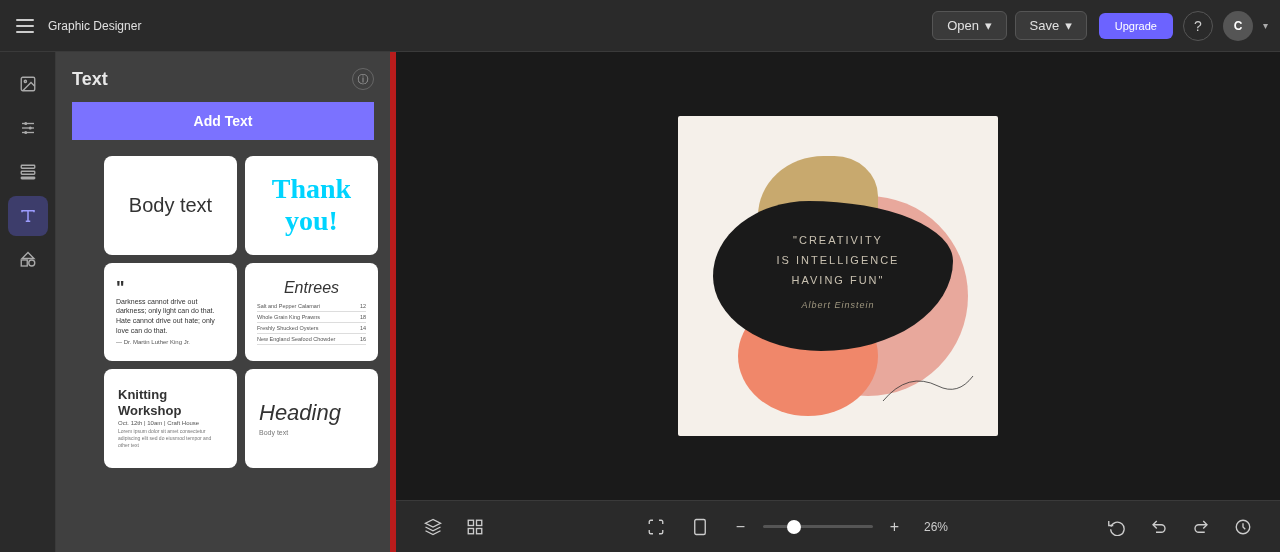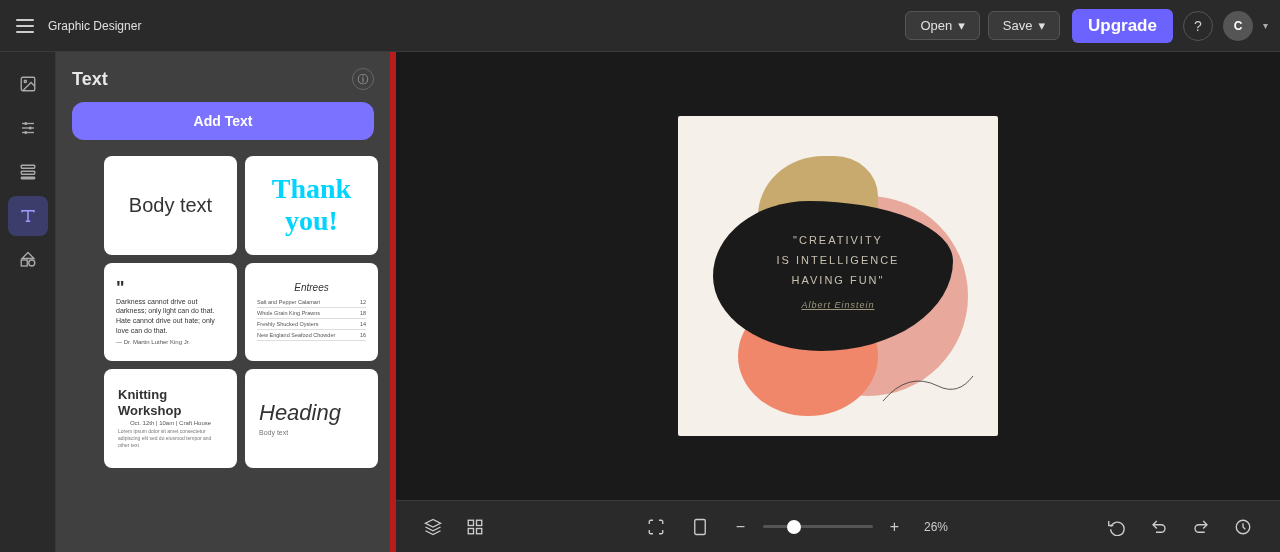--- a/index.html
+++ b/index.html
@@ -71,22 +71,22 @@
       display: flex;
       align-items: center;
       gap: 10px;
     }
     .btn-upgrade {
       background: #6c63ff;
       color: #fff;
       border: none;
       border-radius: 6px;
       padding: 7px 16px;
-      font-size: 17px;
-      font-weight: 700;
+      font-size: 11px;
+      font-weight: 400;
       cursor: pointer;
     }
     .btn-help {
       width: 30px;
       height: 30px;
       border-radius: 50%;
       border: 1px solid #555;
       background: transparent;
       color: #ccc;
       font-size: 14px;
@@ -182,21 +182,21 @@
       justify-content: center;
       font-size: 11px;
       color: #aaa;
       cursor: pointer;
     }
     .btn-add-text {
       margin: 0 16px 16px;
       background: #7b72ff;
       color: #fff;
       border: none;
-      border-radius: 12px;
+      border-radius: 0;
       padding: 11px;
       font-size: 14px;
       font-weight: 600;
       cursor: pointer;
       text-align: center;
     }
     .panel-content {
       flex: 1;
       overflow-y: auto;
       padding: 0 12px 12px;
@@ -264,40 +264,39 @@
       color: #555;
       margin-top: 3px;
     }
     .card-menu {
       display: flex;
       flex-direction: column;
       width: 100%;
       padding: 4px;
     }
     .card-menu .menu-title {
-      font-size: 10px;
+      font-size: 16px;
       color: #333;
       font-style: italic;
       text-align: center;
       margin-bottom: 4px;
     }
     .card-menu .menu-item {
       display: flex;
       justify-content: space-between;
       font-size: 5.5px;
       color: #555;
       border-bottom: 0.5px solid #ddd;
       padding: 2px 0;
     }
     .card-knitting {
       display: flex;
       flex-direction: column;
       padding: 6px;
       width: 100%;
-      align-items: center;
     }
     .card-knitting .kw-title {
       font-size: 13px;
       color: #333;
       font-weight: 700;
       line-height: 1.2;
     }
     .card-knitting .kw-sub {
       font-size: 6px;
       color: #555;
@@ -402,21 +401,20 @@
       line-height: 1.8;
       font-weight: 500;
       text-transform: uppercase;
     }
     .canvas-quote .cq-author {
       font-size: 9px;
       color: #a09880;
       margin-top: 10px;
       font-style: italic;
       letter-spacing: 1px;
-      text-decoration: underline;
     }
     .canvas-line {
       position: absolute;
       bottom: 30px;
       right: 20px;
       width: 100px;
       height: 40px;
     }
 
     

